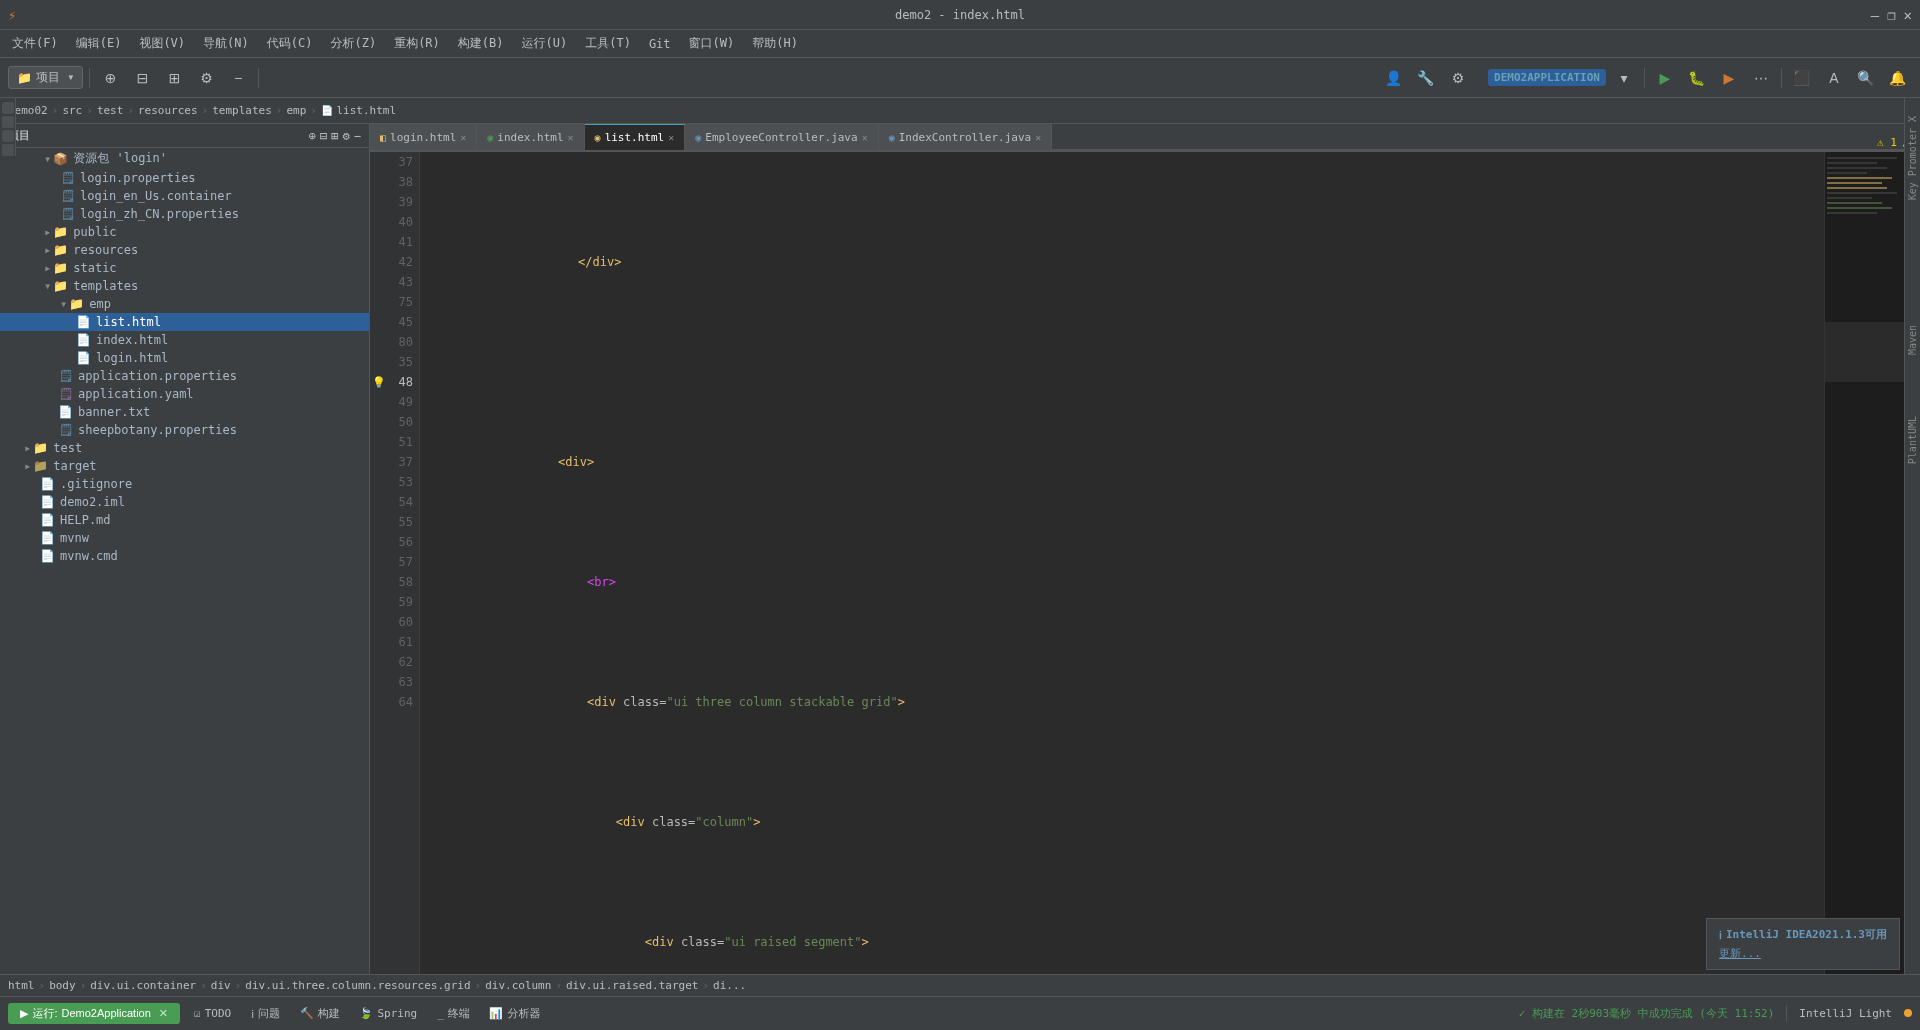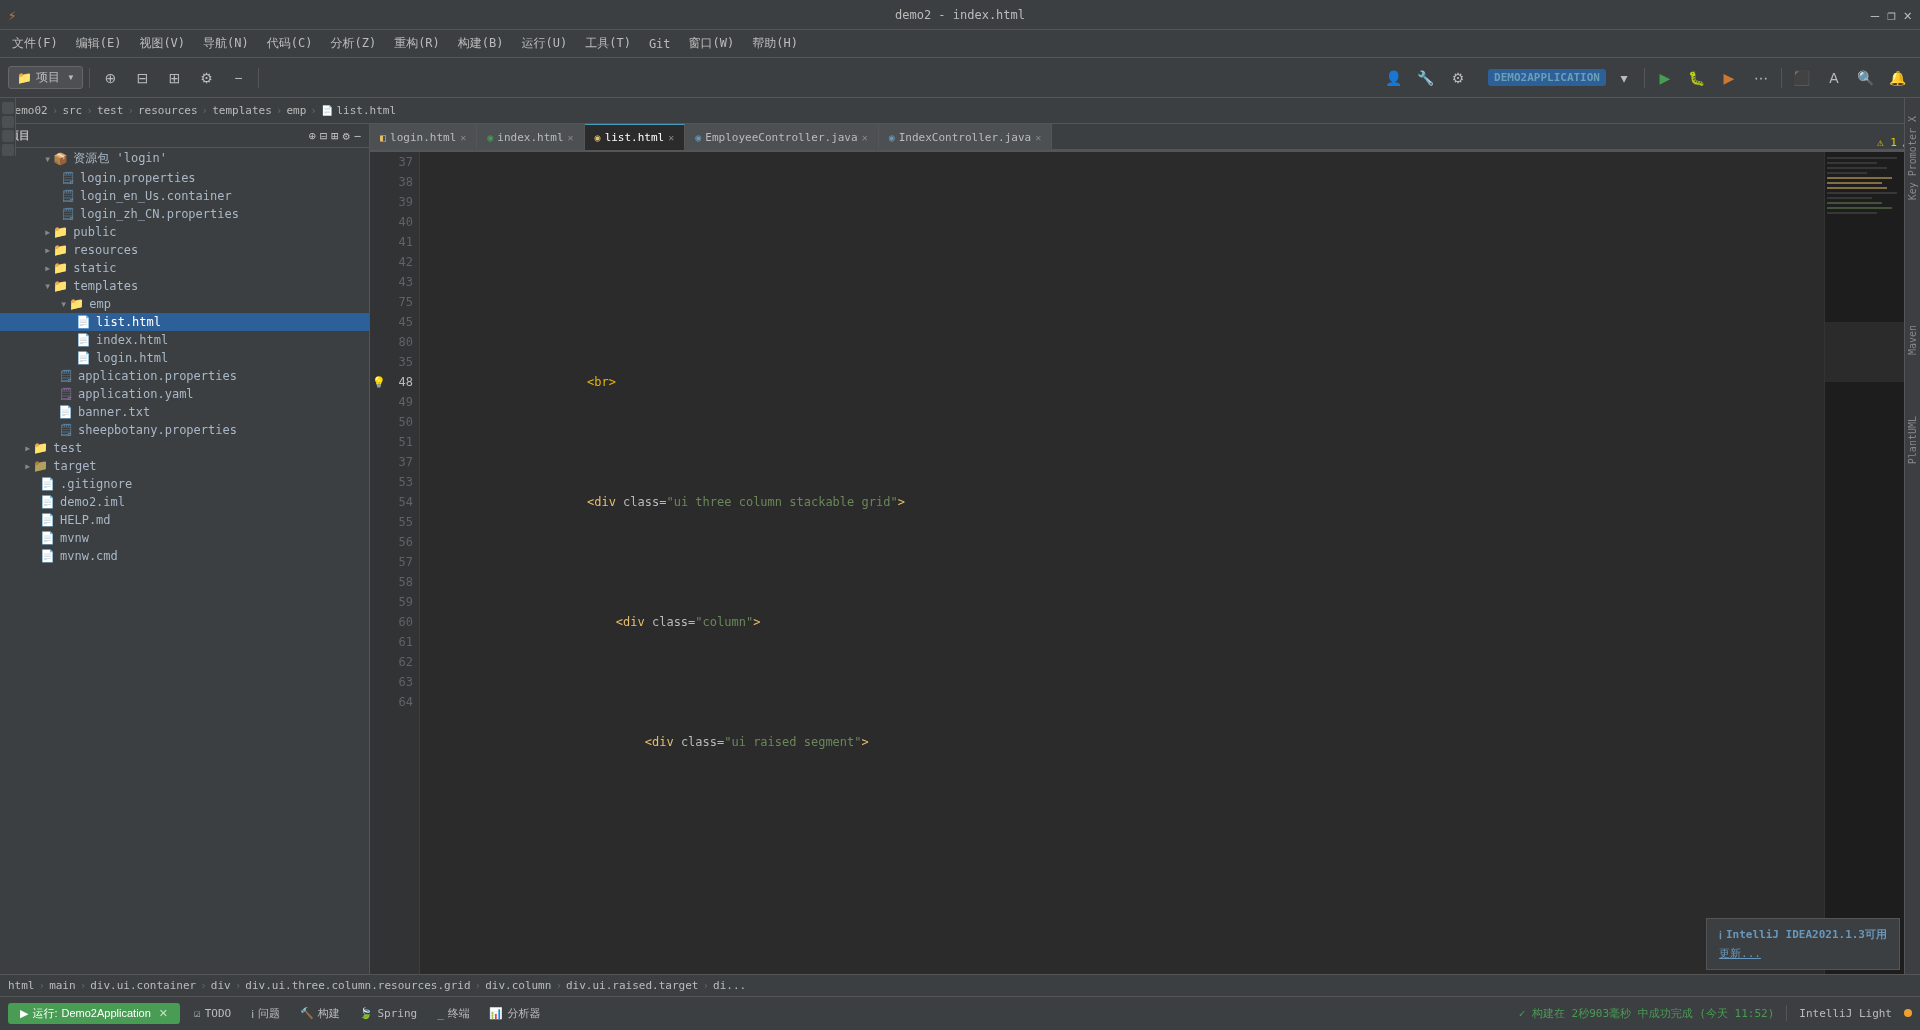--- a/index.html
+++ b/index.html
@@ -427,26 +427,32 @@
             <span>63</span>
           </div>
         <div class="gutter-row">
             <span>64</span>
           </div>
       </div>
 
       <div id="code-area" style="flex:1; overflow:auto; padding:0 8px; font-size:12px; line-height:20px; background:#2b2b2b;">
 
         
+        <div class="line">
+          <span style="color:#606060; margin-right:20px;">        </span><span style="color:#e8bf6a;">&lt;/div&gt;</span>
+        </div>
         
         <div class="line">&nbsp;</div>
         
-        
         <div class="line">
-          <span style="color:#a9b7c6;">            </span><span style="color:#eab308;">&lt;br&gt;</span>
+          <span style="color:#a9b7c6;">        </span><span style="color:#e8bf6a;">&lt;div&gt;</span>
+        </div>
+        
+        <div class="line">
+          <span style="color:#a9b7c6;">            </span><span style="color:#d946ef;">&lt;br&gt;</span>
         </div>
         
         <div class="line">
           <span style="color:#a9b7c6;">            </span><span style="color:#e8bf6a;">&lt;div </span><span style="color:#bababa;">class=</span><span style="color:#6a8759;">"ui three column stackable grid"</span><span style="color:#e8bf6a;">&gt;</span>
         </div>
         
         <div class="line">
           <span style="color:#a9b7c6;">                </span><span style="color:#e8bf6a;">&lt;div </span><span style="color:#bababa;">class=</span><span style="color:#6a8759;">"column"</span><span style="color:#e8bf6a;">&gt;</span>
         </div>
         
@@ -543,21 +549,21 @@
   <div style="width:12px; height:12px; background:#4c5052; border-radius:2px; cursor:pointer;"></div>
   <div style="width:12px; height:12px; background:#4c5052; border-radius:2px; cursor:pointer;"></div>
   <div style="width:12px; height:12px; background:#4c5052; border-radius:2px; cursor:pointer;"></div>
 </div>
 
 <div id="bottom-area" style="position:absolute; bottom:0; left:0; right:0;">
 
   <div id="breadcrumb-bottom">
     <span>html</span>
     <span style="color:#666;">›</span>
-    <span>main</span>
+    <span>body</span>
     <span style="color:#666;">›</span>
     <span>div.ui.container</span>
     <span style="color:#666;">›</span>
     <span>div</span>
     <span style="color:#666;">›</span>
     <span>div.ui.three.column.resources.grid</span>
     <span style="color:#666;">›</span>
     <span>div.column</span>
     <span style="color:#666;">›</span>
     <span>div.ui.raised.target</span>

